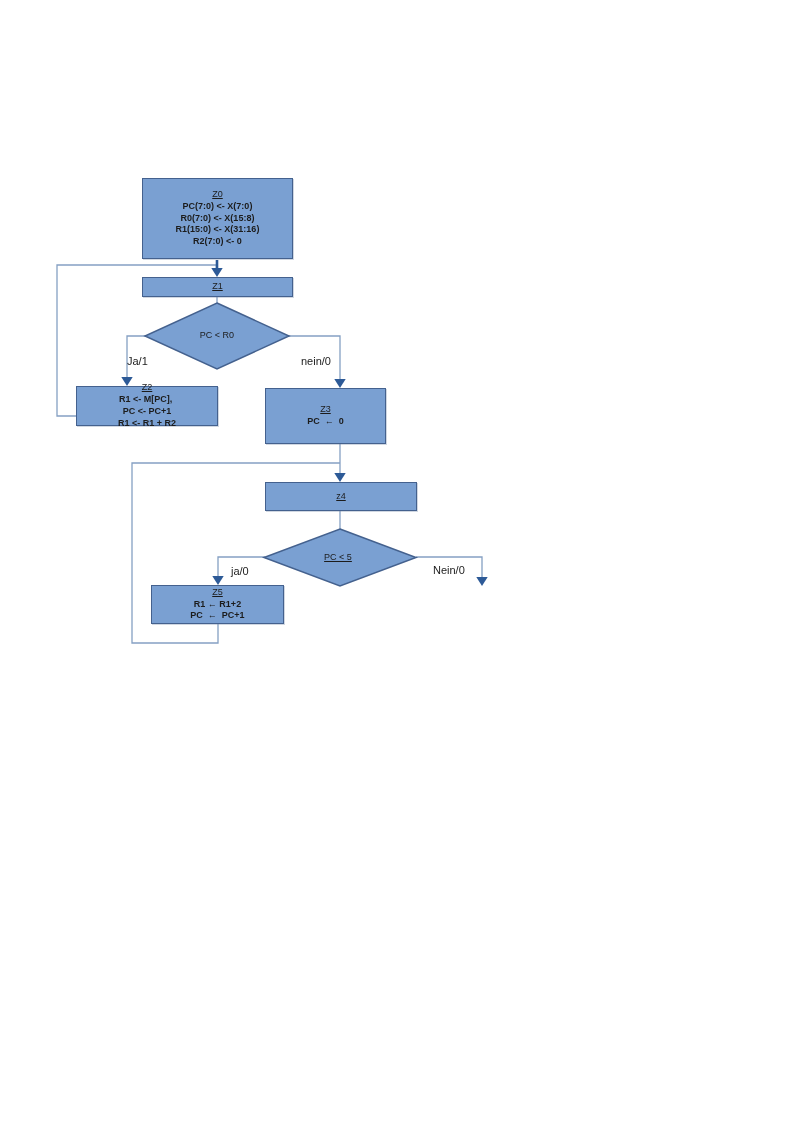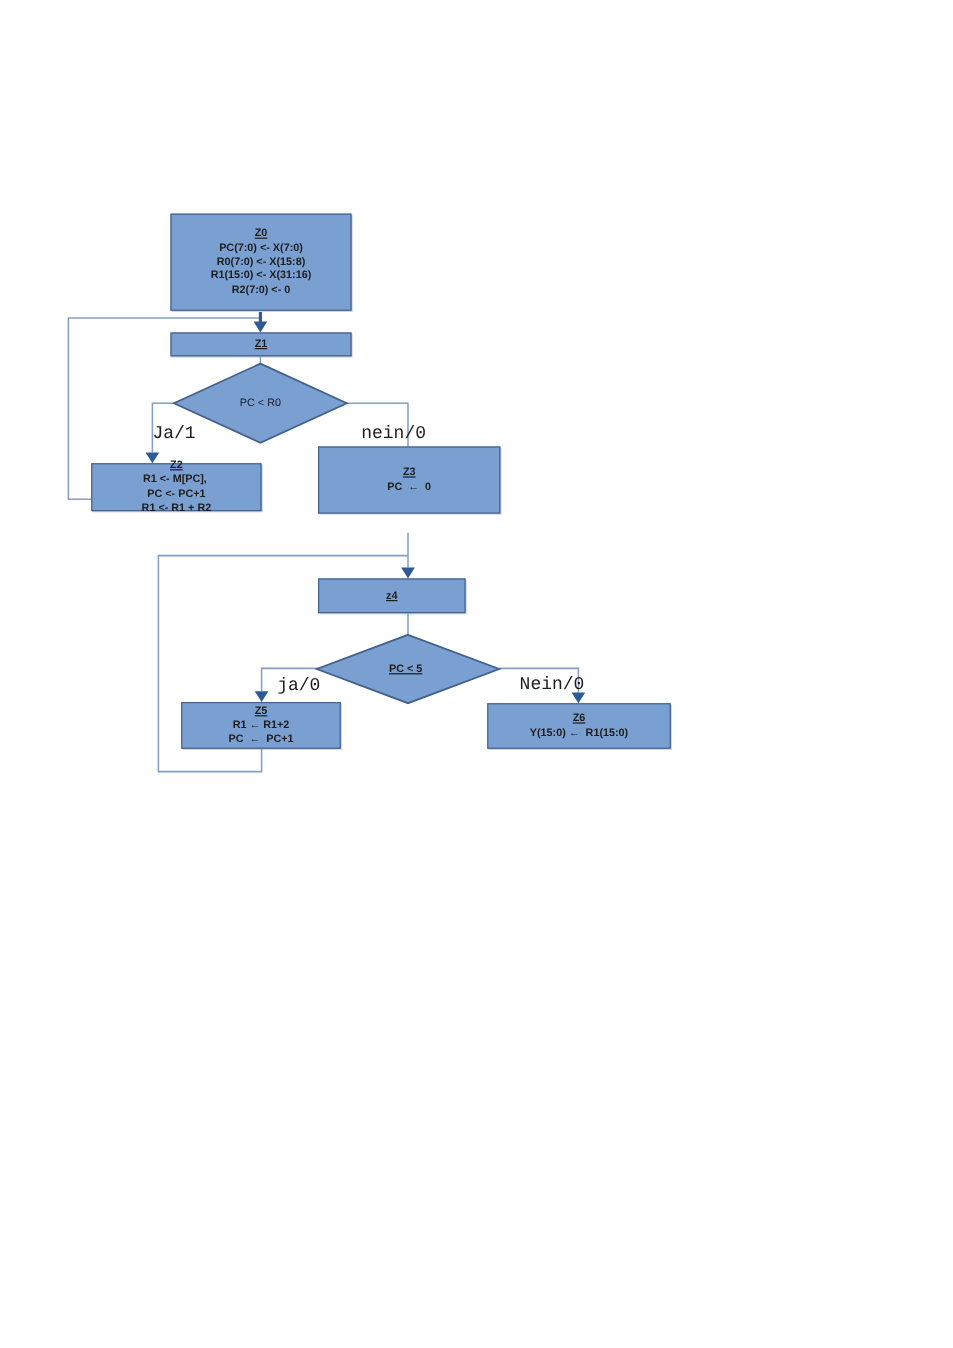--- a/index.html
+++ b/index.html
@@ -37,36 +37,35 @@
     border: 1.5px solid var(--border);
     display: flex;
     flex-direction: column;
     align-items: center;
     justify-content: center;
     text-align: center;
     font-size: 9px;
     line-height: 11.8px;
     box-shadow: 1px 1px 0 rgba(120,140,170,0.35);
   }
-  .t { font-weight: bold; text-decoration: underline; white-space: pre; }
+  .t { font-weight: normal; text-decoration: underline; white-space: pre; }
   .u { font-weight: bold; white-space: pre; }
   .p { font-weight: bold; white-space: pre; }
   .spacer { height: 11px; }
   .dlabel {
     position: absolute;
     text-align: center;
     font-size: 9px;
     line-height: 11px;
   }
   .elabel {
     position: absolute;
-    font-size: 15px;
+    font-size: 11px;
     line-height: 11px;
     white-space: nowrap;
-    font-family: Liberation Mono, monospace;
   }
 </style>
 </head>
 <body>
 
 <div class="page">
 
   <svg class="layer" viewBox="0 0 794 1123">
 
     <polyline class="conn" points="76,416 57,416 57,265 216.5,265 216.5,268"></polyline>
@@ -126,42 +125,36 @@
   <div class="dlabel" style="left:167px; top:330px; width:100px;">PC &lt; R0</div>
 
   <div class="box" style="left:76px; top:386px; width:142px; height:40px;">
     <div class="t">Z2</div>
     <div class="spacer"></div>
     <div class="u">R1 &lt;- M[PC], </div>
     <div class="u">PC &lt;- PC+1</div>
     <div class="u">R1 &lt;- R1 + R2</div>
   </div>
 
-  <div class="box" style="left:265px; top:372px; width:152px; height:56px;">
+  <div class="box" style="left:265px; top:388px; width:121px; height:56px;">
     <div class="t">Z3</div>
     <div class="u">PC  ←  0</div>
   </div>
 
-  <div class="box" style="left:265px; top:482px; width:123px; height:29px;">
+  <div class="box" style="left:265px; top:482px; width:152px; height:29px;">
     <div class="t">z4</div>
   </div>
 
   <div class="dlabel t" style="left:288px; top:552px; width:100px;">PC &lt; 5</div>
 
   <div class="box" style="left:151px; top:585px; width:133px; height:39px;">
     <div class="t">Z5</div>
     <div class="u">R1 ← R1+2</div>
     <div class="u">PC  ←  PC+1</div>
   </div>
 
-  <div class="box" style="left:406px; top:586px; width:153px; height:38px;">
-    <div class="t">Z6</div>
-    <div>
-      <span class="p">Y(15:0) ← </span><span class="u"> R1(15:0)</span>
-    </div>
-  </div>
 
   <div class="elabel" style="left:127px; top:356px;">Ja/1</div>
   <div class="elabel" style="left:301px; top:356px;">nein/0</div>
   <div class="elabel" style="left:231px; top:566px;">ja/0</div>
   <div class="elabel" style="left:433px; top:565px;">Nein/0</div>
 
 </div>
 
 </body></html>

